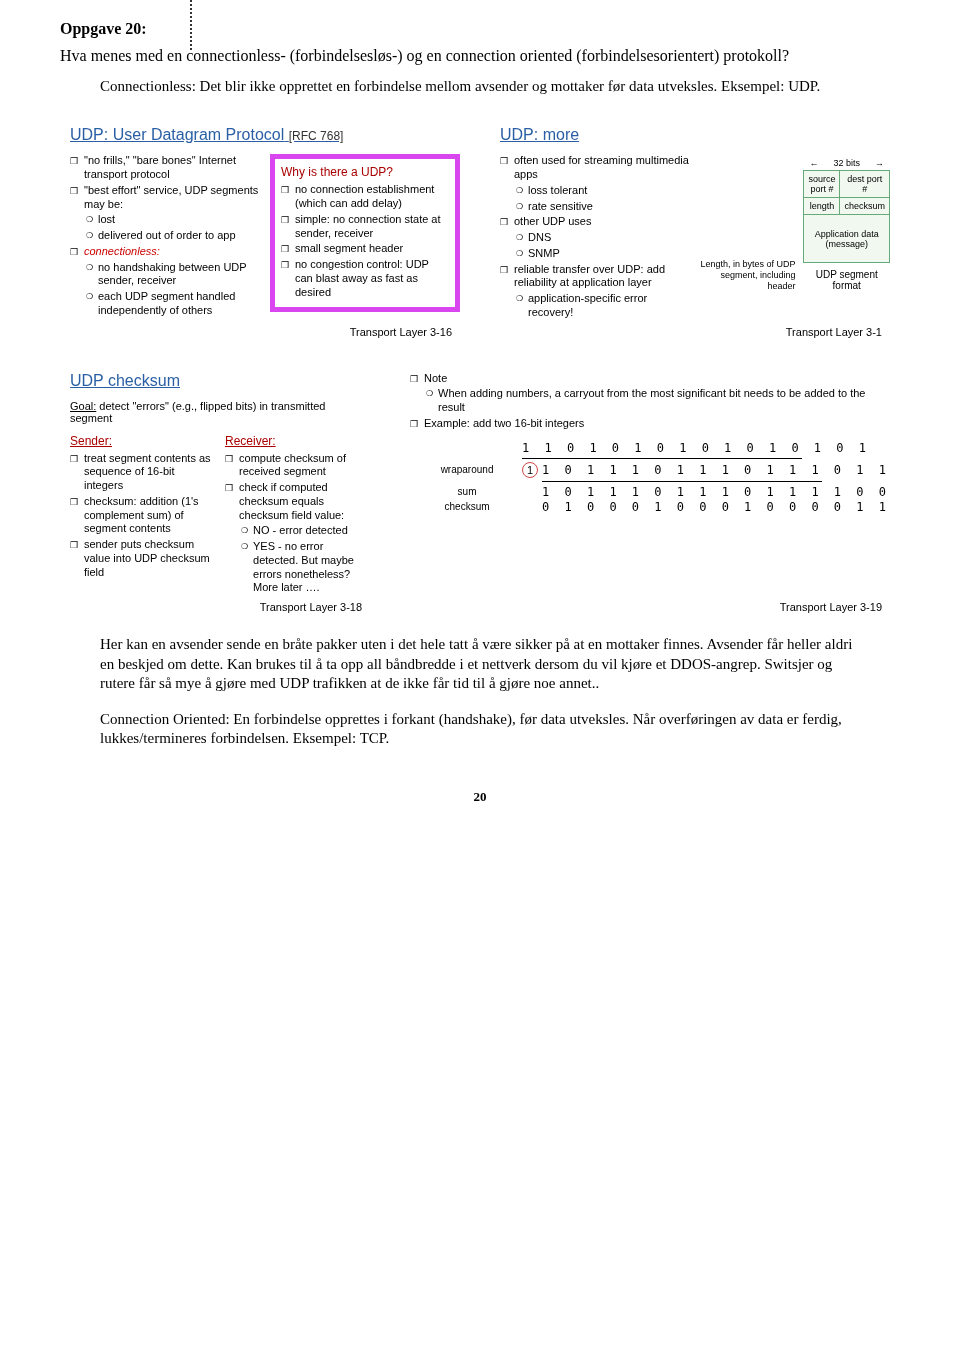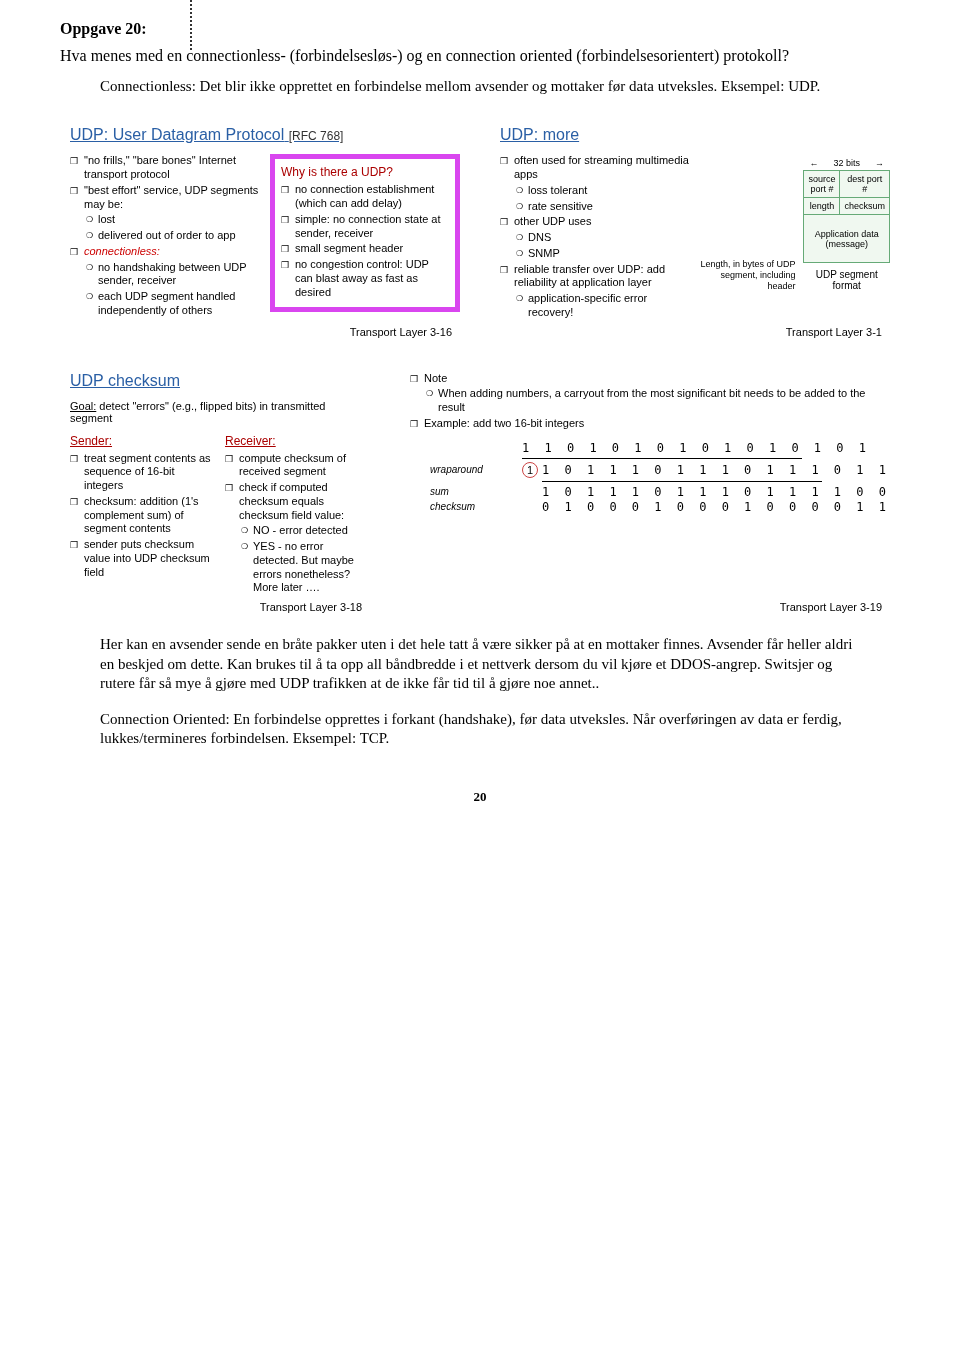--- a/index.html
+++ b/index.html
@@ -65,21 +65,21 @@
   .seg32::after { content: "→"; position: absolute; right: 6px;}
   .seg-table { border-collapse: collapse; width: 100%; }
   .seg-table td { border: 1px solid #6a7; padding: 3px 4px; text-align: center; background: #f0f8f0; font-size: 9px; }
   .seg-data { height: 48px; vertical-align: middle; }
   .seg-caption { text-align: center; margin-top: 6px; font-size: 10px; }
   .seg-label { font-size: 9px; line-height: 1.2; text-align: right; padding-right: 4px; }
   .seg-wrap { display: flex; align-items: flex-end; gap: 4px; }
   .sender-label { color: #a00; text-decoration: underline; font-size: 12px; margin-bottom: 4px; }
   .binary { font-family: monospace; font-size: 12px; letter-spacing: 4px; white-space: pre; }
   .bin-row { display: flex; align-items: center; margin-bottom: 1px; }
-  .bin-label { width: 92px; text-align: left; padding-right: 18px; font-size: 10px; font-style: italic; }
+  .bin-label { width: 92px; text-align: center; padding-right: 18px; font-size: 10px; }
   .bin-line { border-top: 1px solid #000; margin: 2px 0; }
   .wrap-circle {
     display: inline-block;
     border: 1px solid #c44;
     border-radius: 50%;
     width: 16px; height: 16px;
     line-height: 14px;
     text-align: center;
     font-size: 11px;
     margin-right: 4px;

